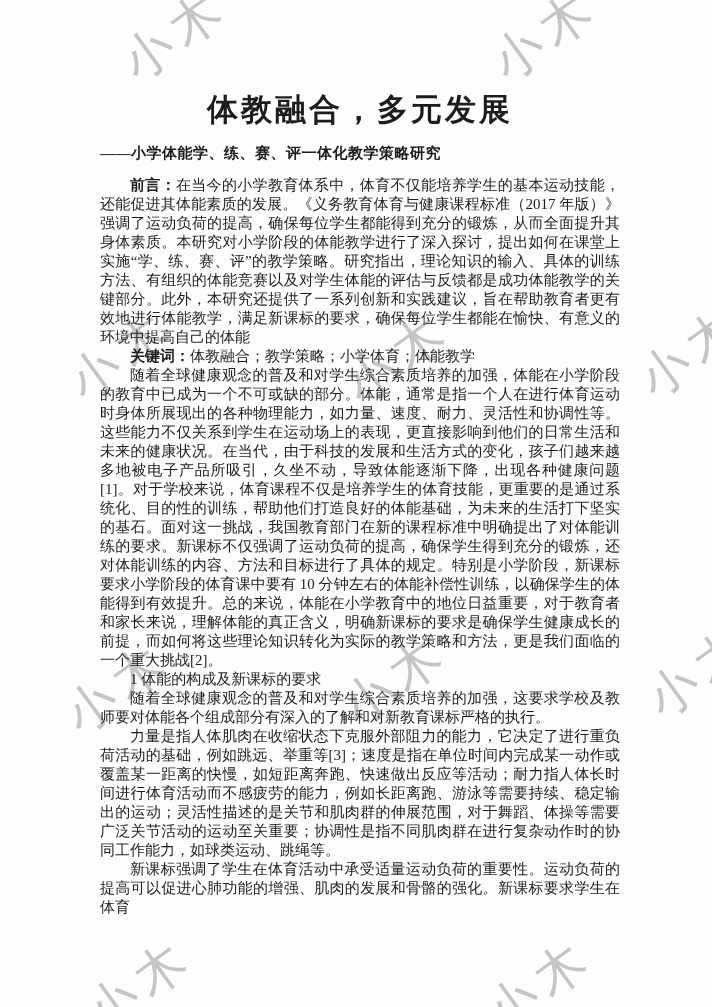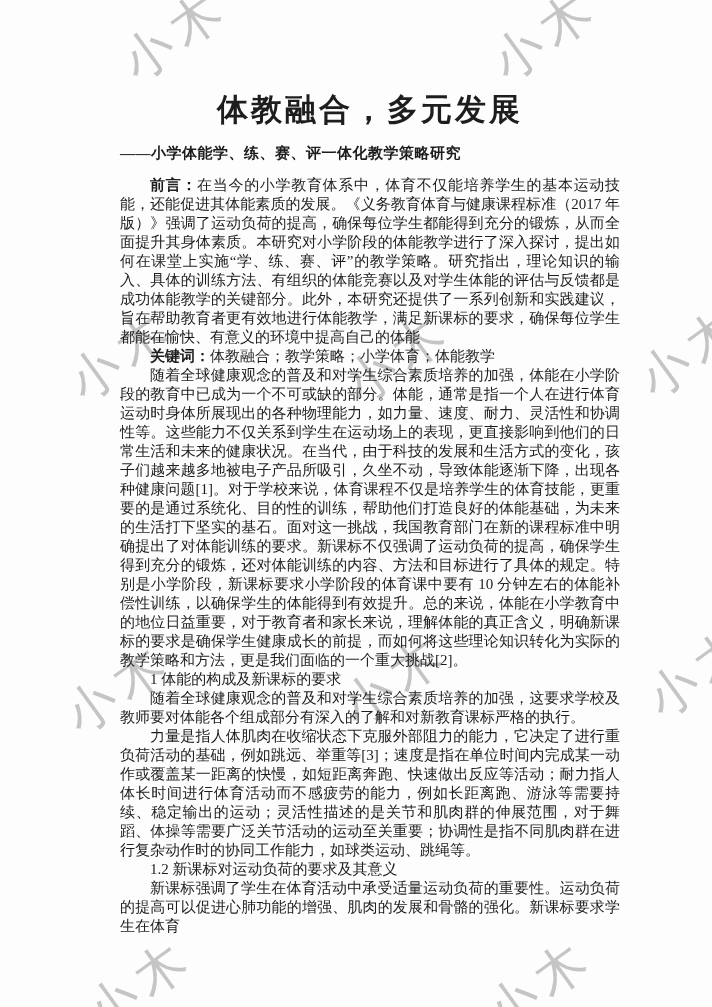--- a/index.html
+++ b/index.html
@@ -26,21 +26,20 @@
     font-family: "DejaVu Sans", sans-serif;
     pointer-events: none;
     user-select: none;
   }
   .doc {
     position: absolute;
     z-index: 2;
     left: 100px;
     right: 92px;
     top: 90px;
-    margin-left: 20px;
   }
   .title {
     font-size: 31px;
     font-weight: bold;
     text-align: center;
     letter-spacing: 3px;
     line-height: 40px;
   }
   .subtitle {
     margin-top: 13px;
@@ -93,19 +92,18 @@
 
       <p>随着全球健康观念的普及和对学生综合素质培养的加强，体能在小学阶段的教育中已成为一个不可或缺的部分。体能，通常是指一个人在进行体育运动时身体所展现出的各种物理能力，如力量、速度、耐力、灵活性和协调性等。这些能力不仅关系到学生在运动场上的表现，更直接影响到他们的日常生活和未来的健康状况。在当代，由于科技的发展和生活方式的变化，孩子们越来越多地被电子产品所吸引，久坐不动，导致体能逐渐下降，出现各种健康问题[1]。对于学校来说，体育课程不仅是培养学生的体育技能，更重要的是通过系统化、目的性的训练，帮助他们打造良好的体能基础，为未来的生活打下坚实的基石。面对这一挑战，我国教育部门在新的课程标准中明确提出了对体能训练的要求。新课标不仅强调了运动负荷的提高，确保学生得到充分的锻炼，还对体能训练的内容、方法和目标进行了具体的规定。特别是小学阶段，新课标要求小学阶段的体育课中要有 10 分钟左右的体能补偿性训练，以确保学生的体能得到有效提升。总的来说，体能在小学教育中的地位日益重要，对于教育者和家长来说，理解体能的真正含义，明确新课标的要求是确保学生健康成长的前提，而如何将这些理论知识转化为实际的教学策略和方法，更是我们面临的一个重大挑战[2]。</p>
 
       <p class="h">1 体能的构成及新课标的要求</p>
 
       <p>随着全球健康观念的普及和对学生综合素质培养的加强，这要求学校及教师要对体能各个组成部分有深入的了解和对新教育课标严格的执行。</p>
 
 
       <p>力量是指人体肌肉在收缩状态下克服外部阻力的能力，它决定了进行重负荷活动的基础，例如跳远、举重等[3]；速度是指在单位时间内完成某一动作或覆盖某一距离的快慢，如短距离奔跑、快速做出反应等活动；耐力指人体长时间进行体育活动而不感疲劳的能力，例如长距离跑、游泳等需要持续、稳定输出的运动；灵活性描述的是关节和肌肉群的伸展范围，对于舞蹈、体操等需要广泛关节活动的运动至关重要；协调性是指不同肌肉群在进行复杂动作时的协同工作能力，如球类运动、跳绳等。</p>
 
-      <p class="h">1.2 新课标对运动负荷的要求及其意义</p>
 
       <p>新课标强调了学生在体育活动中承受适量运动负荷的重要性。运动负荷的提高可以促进心肺功能的增强、肌肉的发展和骨骼的强化。新课标要求学生在体育</p>
 
     </div>
   </div>
 </div>
 
 </body></html>

